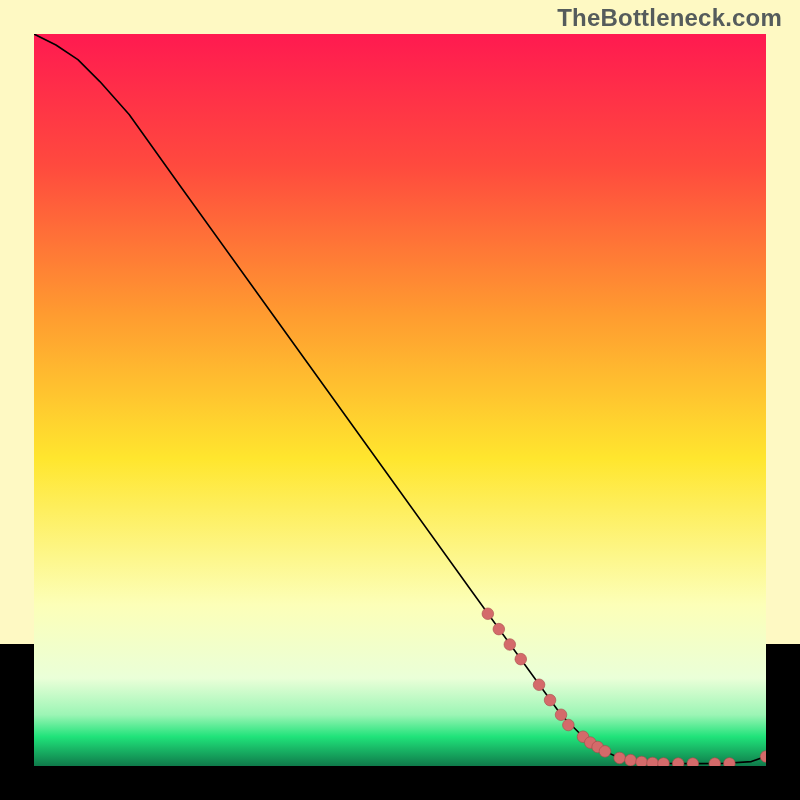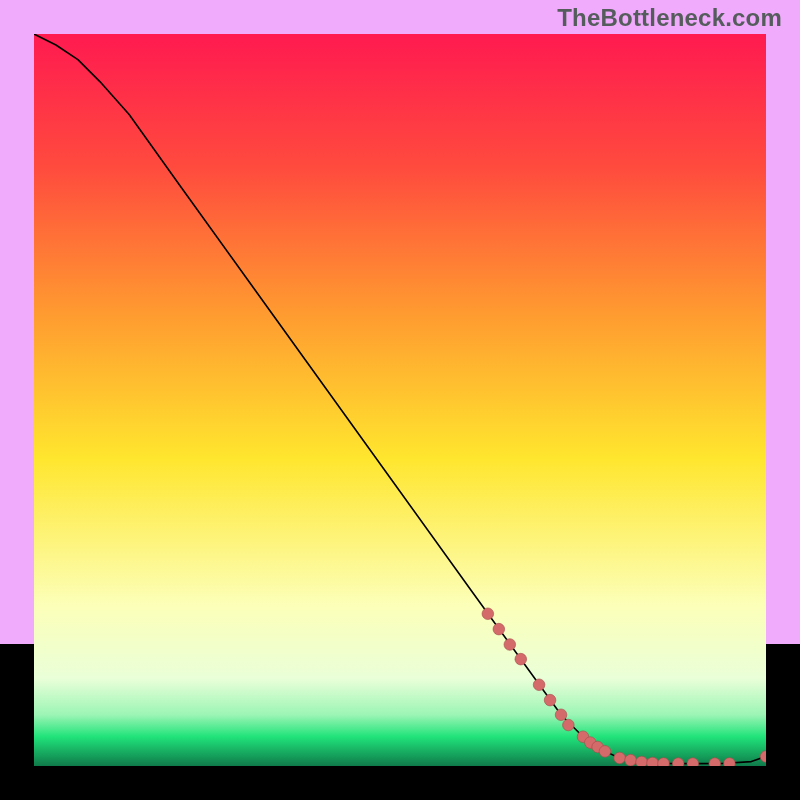--- a/index.html
+++ b/index.html
@@ -8,21 +8,21 @@
     width: 800px;
     height: 800px;
     background: #000000;
     font-family: Arial, Helvetica, sans-serif;
     overflow: hidden;
   }
   .stage {
     position: relative;
     width: 800px;
     height: 644px;
-    background: #f0abfc;
+    background: #fef9c3;
   }
   .watermark {
     position: absolute;
     top: 4px;
     right: 18px;
     font-size: 24px;
     font-weight: 600;
     color: #555c5c;
     letter-spacing: 0.2px;
     user-select: none;

